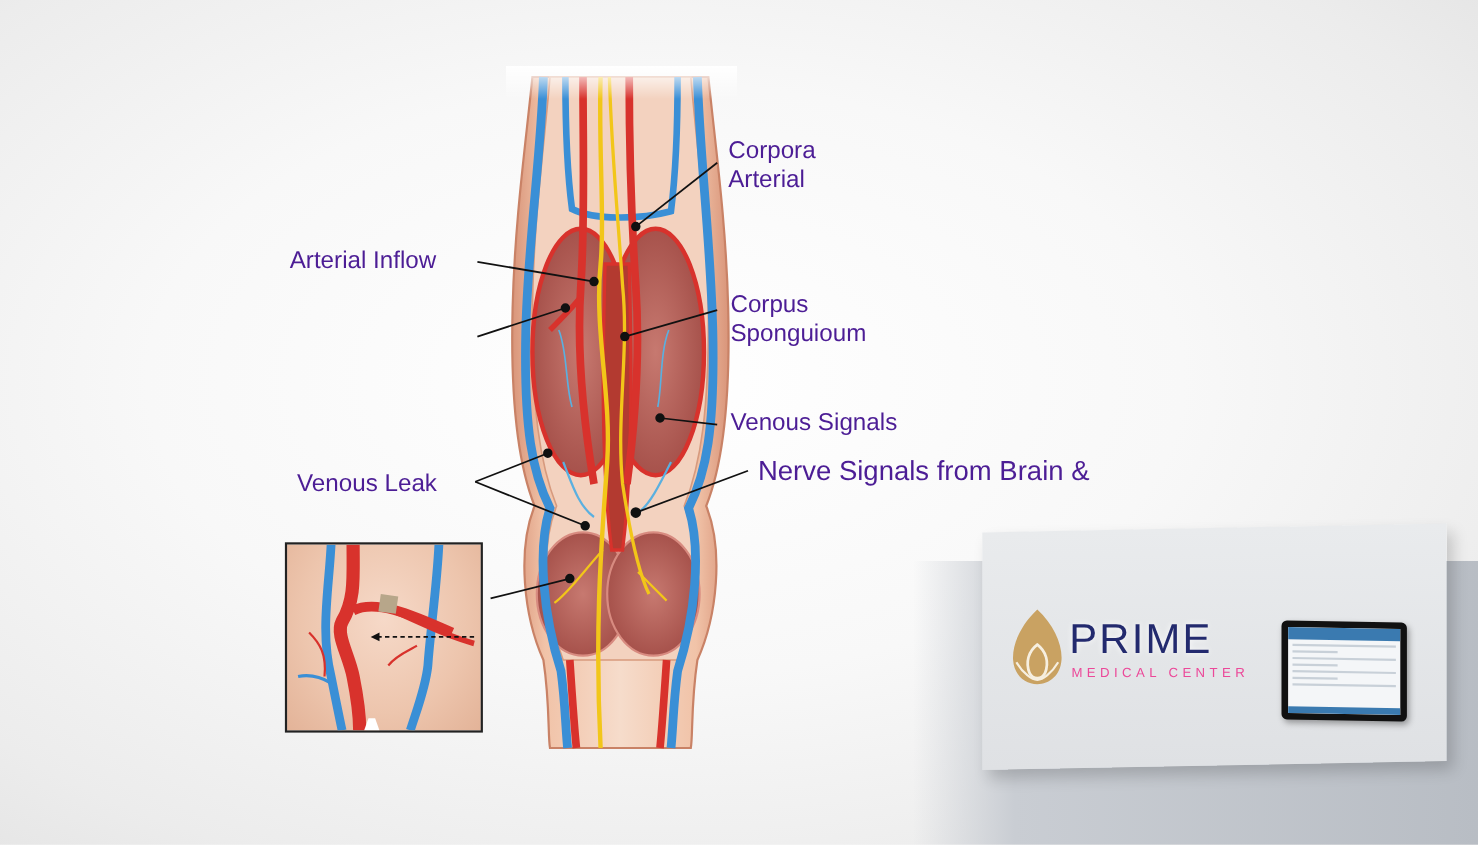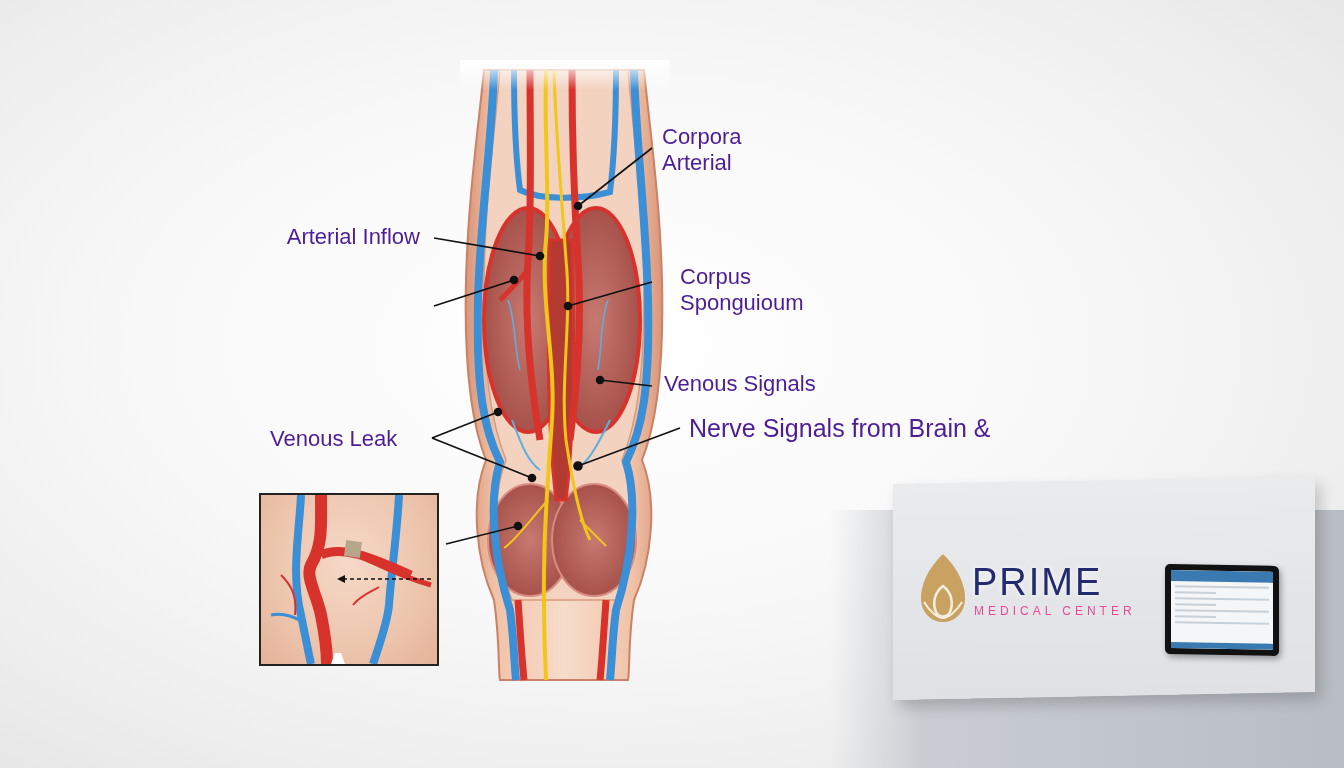--- a/index.html
+++ b/index.html
@@ -7,21 +7,21 @@
     width:1344px; height:768px; overflow:hidden; position:relative;
     background: radial-gradient(ellipse at 45% 45%, #ffffff 0%, #f8f8f8 45%, #ececec 80%, #e2e2e2 100%);
     font-family: "Liberation Sans", sans-serif;
   }
   .stage { position:absolute; left:0; top:0; width:1344px; height:768px; }
   svg.diagram { position:absolute; left:0; top:0; }
   .label {
     position:absolute; color:#4c1d95; font-size:22px; line-height:26px;
     font-family: "Liberation Sans", sans-serif; white-space:nowrap;
   }
-  .label.right { text-align:right; }
+  .label.right { text-align:center; }
   .label.small { font-size:25px; line-height:23px; }
   .wall-panel {
     position:absolute; left:893px; top:484px; width:422px; height:216px;
     background: linear-gradient(180deg, #e9ebed 0%, #dfe1e4 100%);
     box-shadow: 6px 8px 14px rgba(0,0,0,0.18);
     transform: skewY(-1.1deg);
     transform-origin: left top;
   }
   .wall-bg {
     position:absolute; left:830px; top:510px; width:514px; height:258px;
@@ -178,21 +178,21 @@
   </svg>
 
   <div class="label" style="left:662px; top:124px;">
     <div>Corpora</div>
     <div>Arterial</div>
   </div>
 
   <div class="label right" style="left:240px; width:180px; top:224px;">Arterial Inflow</div>
 
 
-  <div class="label" style="left:664px; top:264px;padding-left:16px;">
+  <div class="label" style="left:664px; top:264px;">
     <div>Corpus</div>
     <div>Sponguioum</div>
   </div>
 
   <div class="label" style="left:664px; top:371px;">Venous Signals</div>
 
   <div class="label" style="left:270px; top:426px;text-align:center;">Venous Leak</div>
 
   <div class="label small" style="left:689px; top:417px;">
     <div>Nerve Signals from Brain &amp;</div>

